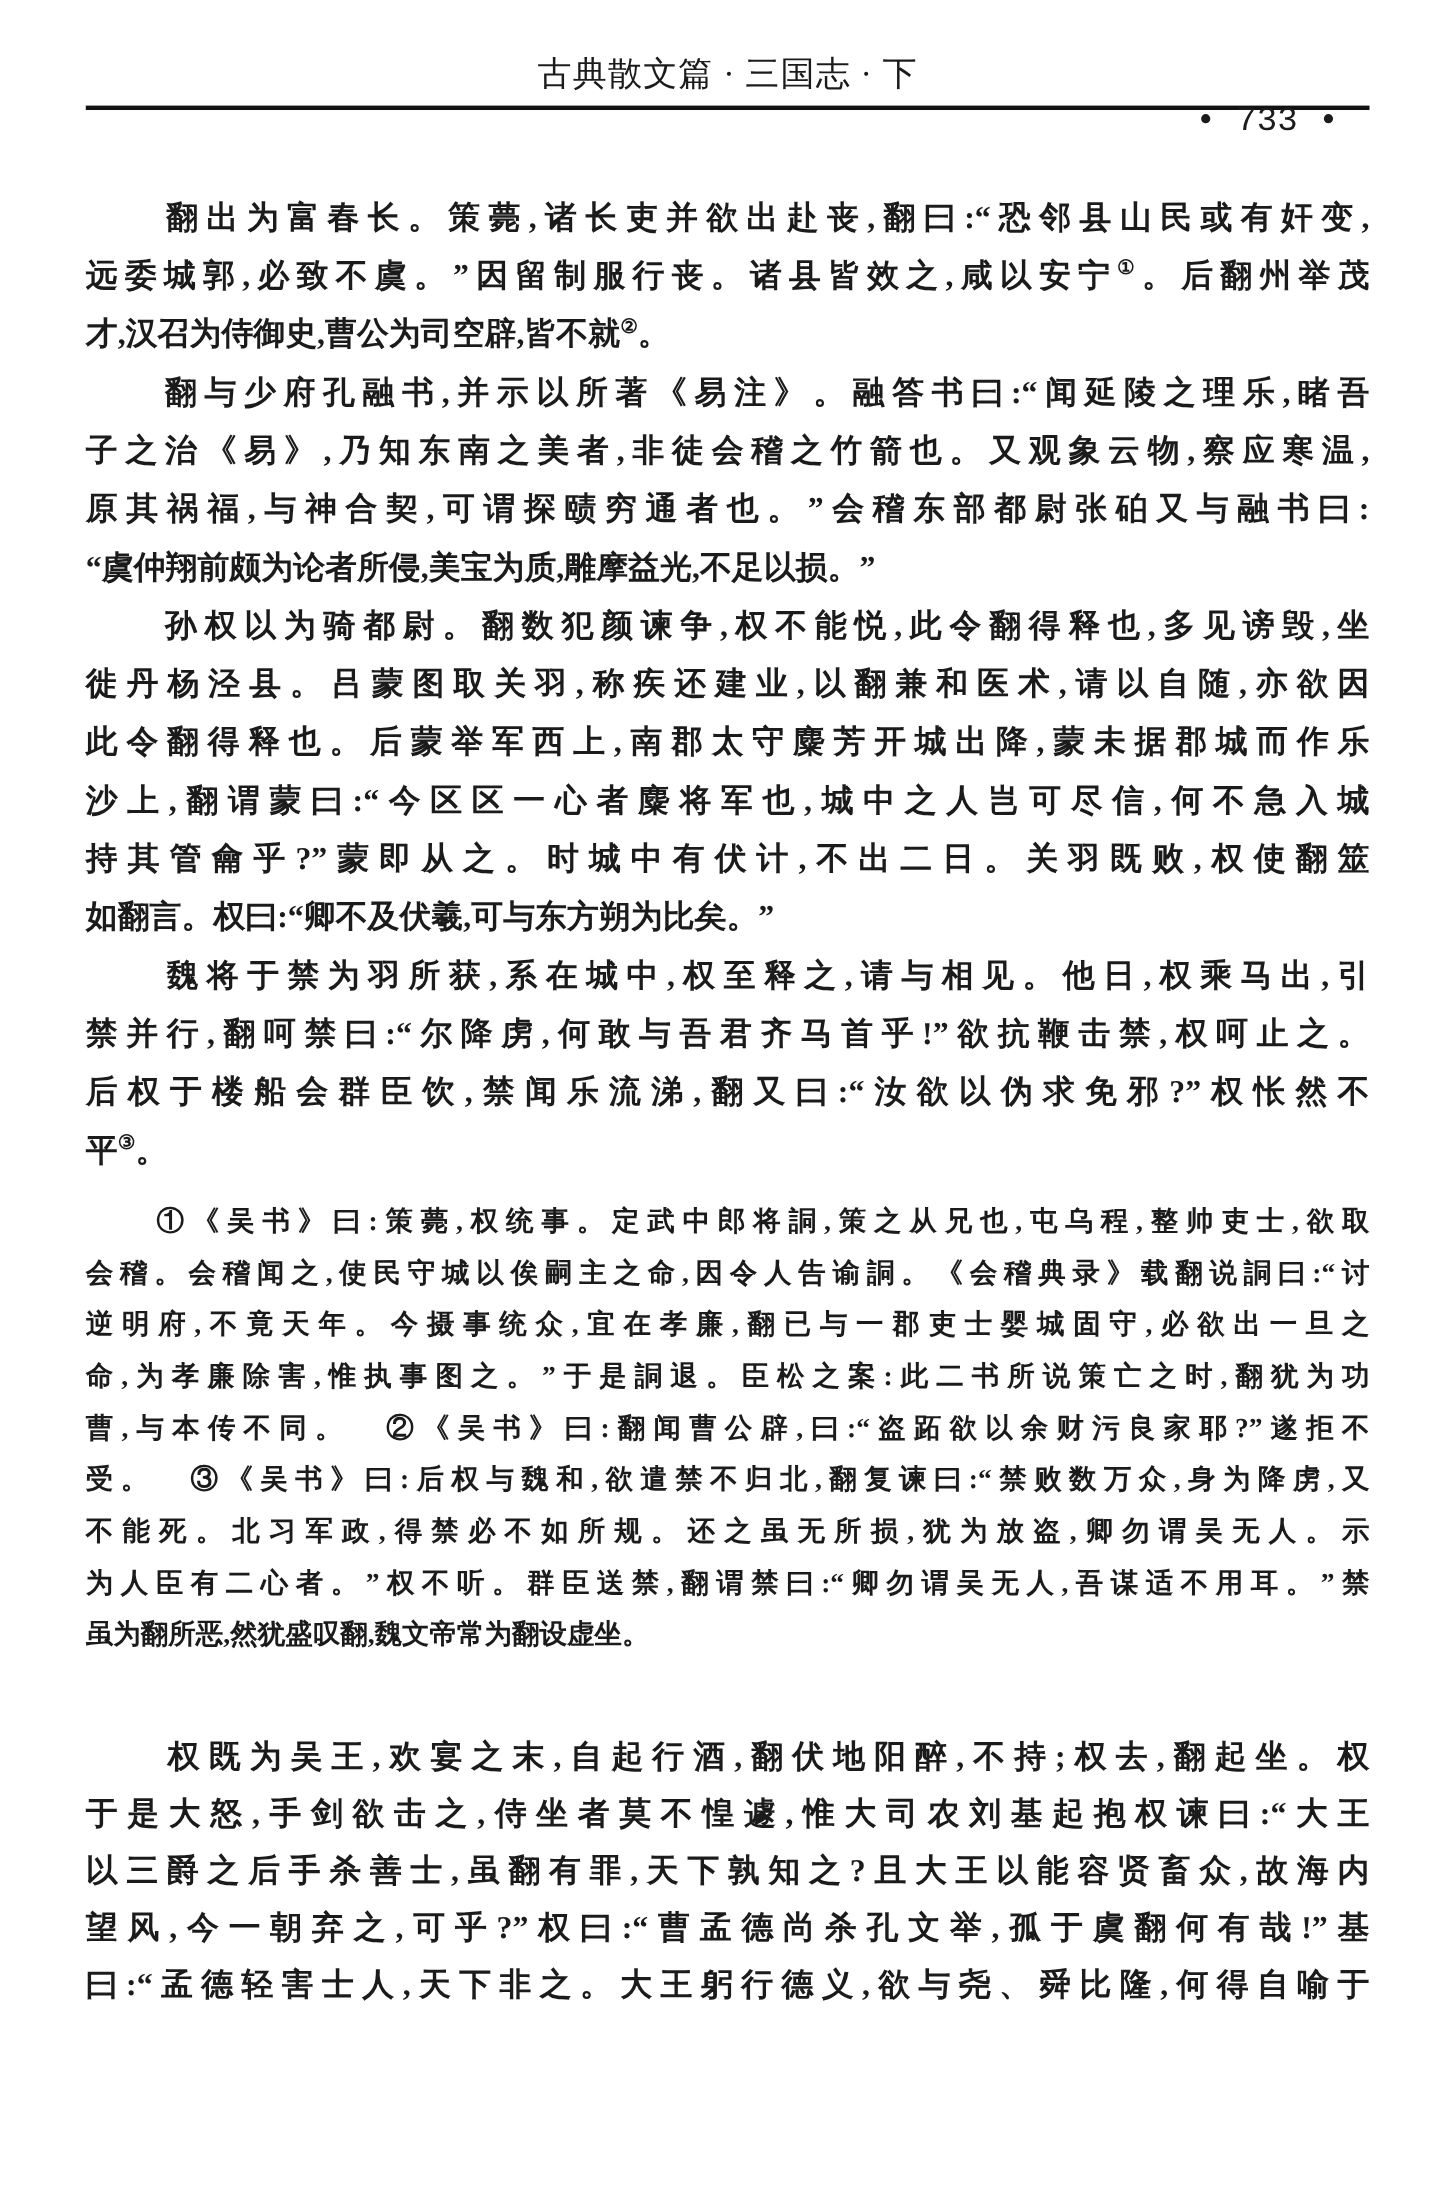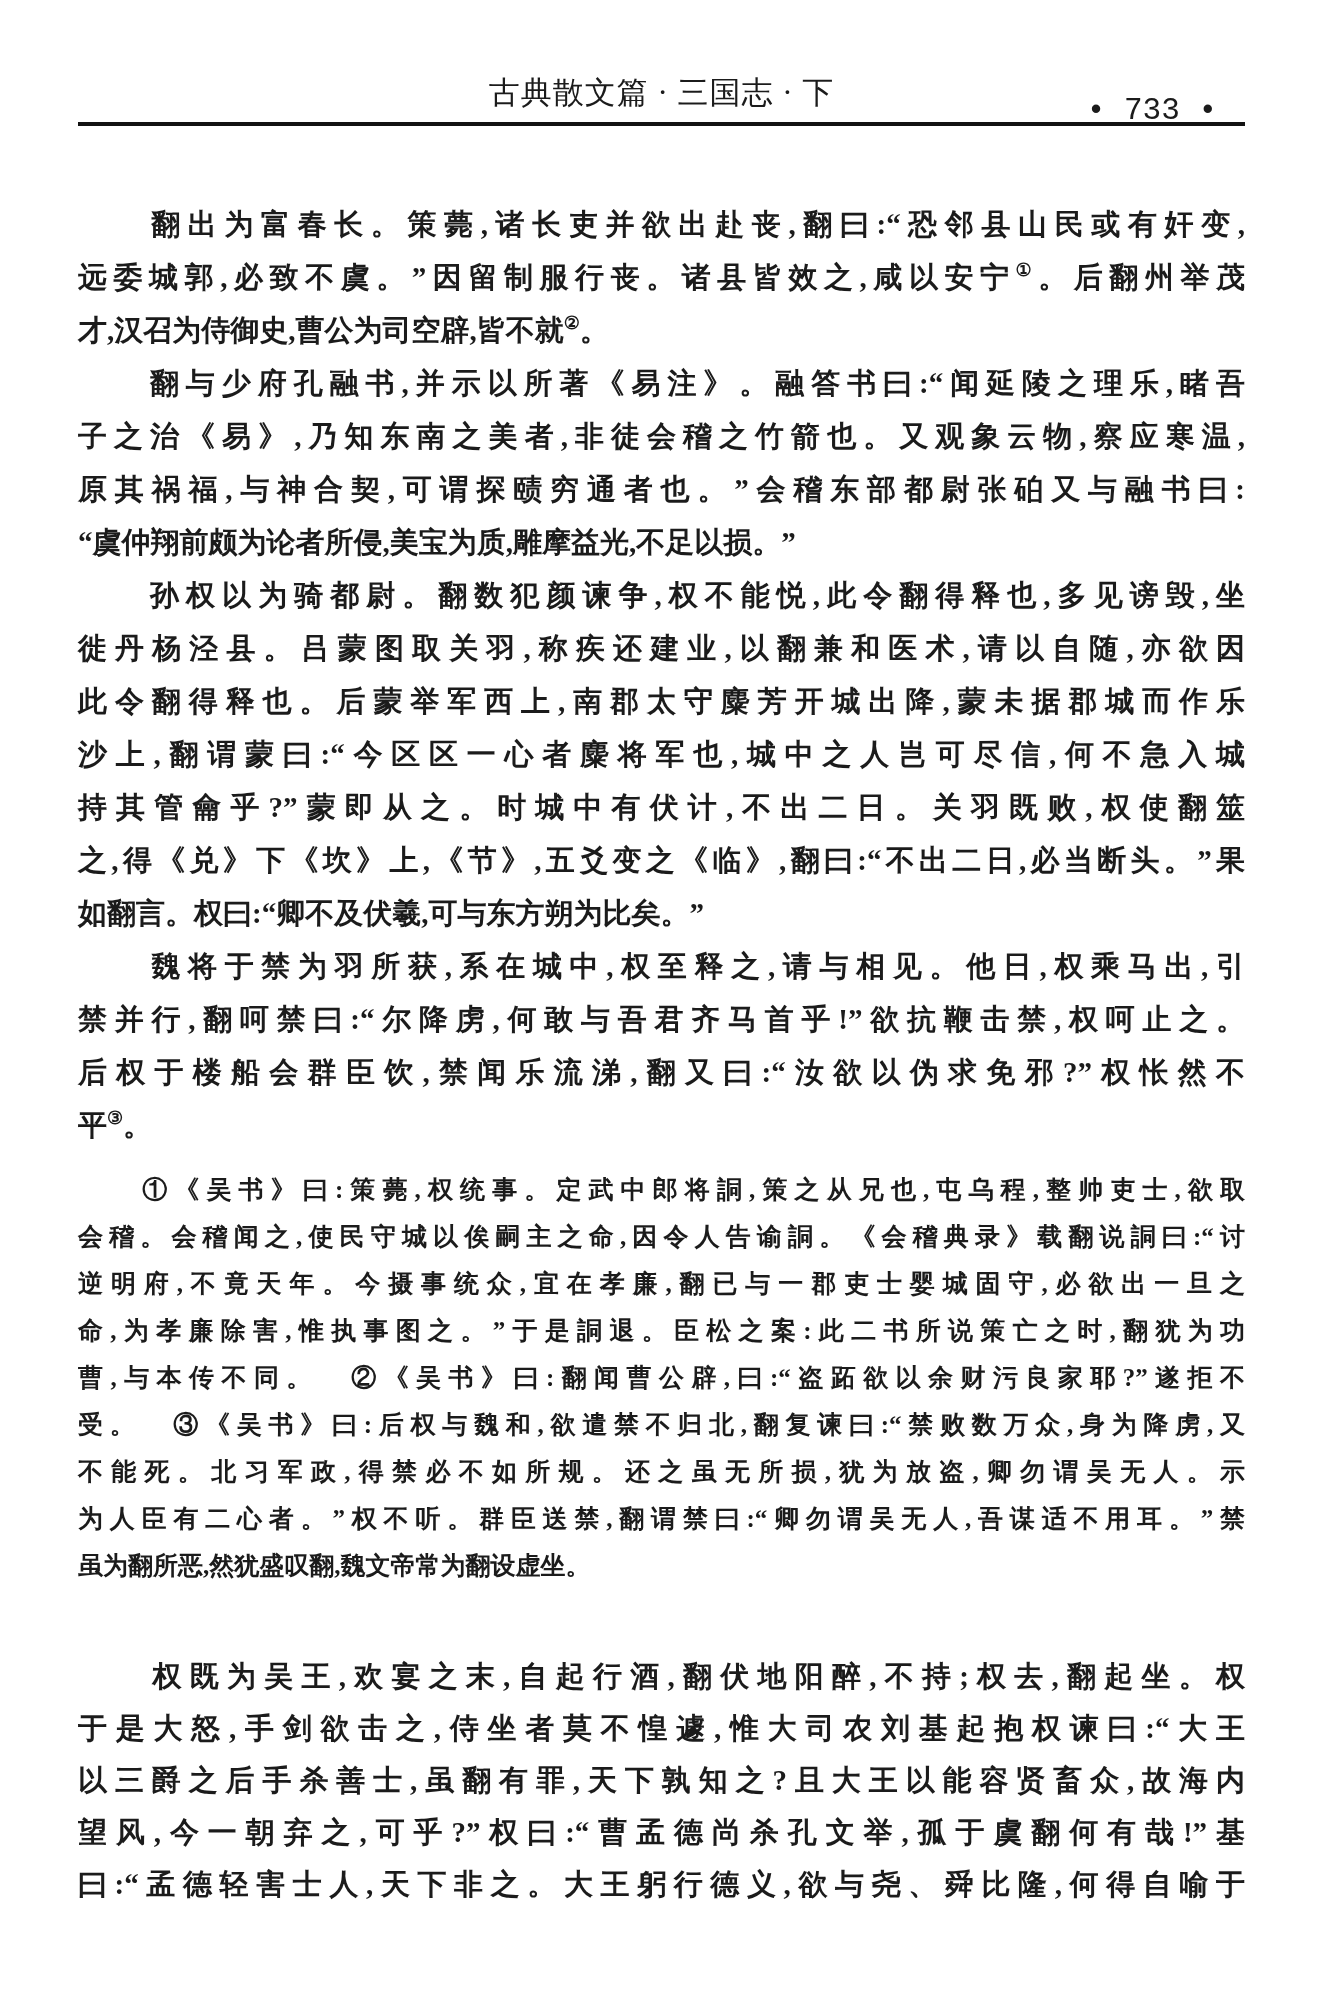--- a/index.html
+++ b/index.html
@@ -12,21 +12,21 @@
     color: #1b1b1b;
     font-family: "Liberation Serif", "DejaVu Serif", serif;
     overflow: hidden;
   }
   .inner {
     width: 1167px;
     margin-left: 78px;
   }
   header.page-head {
     position: relative;
-    padding-top: 72px;
+    padding-top: 46px;
     height: 42px;
   }
   .header-title {
     text-align: center;
     font-size: 31px;
     line-height: 42px;
     letter-spacing: 1px;
     white-space: nowrap;
   }
   .page-number {
@@ -97,21 +97,20 @@
           <div class="line">子之治《易》,乃知东南之美者,非徒会稽之竹箭也。又观象云物,察应寒温,</div>
           <div class="line">原其祸福,与神合契,可谓探赜穷通者也。”会稽东部都尉张砶又与融书曰:</div>
           <div class="line short">“虞仲翔前颇为论者所侵,美宝为质,雕摩益光,不足以损。”</div>
         </section>
         <section class="block body">
           <div class="line">　　孙权以为骑都尉。翻数犯颜谏争,权不能悦,此令翻得释也,多见谤毁,坐</div>
           <div class="line">徙丹杨泾县。吕蒙图取关羽,称疾还建业,以翻兼和医术,请以自随,亦欲因</div>
           <div class="line">此令翻得释也。后蒙举军西上,南郡太守麋芳开城出降,蒙未据郡城而作乐</div>
           <div class="line">沙上,翻谓蒙曰:“今区区一心者麋将军也,城中之人岂可尽信,何不急入城</div>
           <div class="line">持其管龠乎?”蒙即从之。时城中有伏计,不出二日。关羽既败,权使翻筮</div>
-          <div class="line">之,得《兑》下《坎》上,《节》,五爻变之《临》,翻曰:“不出二日,必当断头。”果</div>
           <div class="line short">如翻言。权曰:“卿不及伏羲,可与东方朔为比矣。”</div>
         </section>
         <section class="block body">
           <div class="line">　　魏将于禁为羽所获,系在城中,权至释之,请与相见。他日,权乘马出,引</div>
           <div class="line">禁并行,翻呵禁曰:“尔降虏,何敢与吾君齐马首乎!”欲抗鞭击禁,权呵止之。</div>
           <div class="line">后权于楼船会群臣饮,禁闻乐流涕,翻又曰:“汝欲以伪求免邪?”权怅然不</div>
           <div class="line short">平<sup>③</sup>。</div>
         </section>
         <section class="block notes">
           <div class="line">　　①《吴书》曰:策薨,权统事。定武中郎将詷,策之从兄也,屯乌程,整帅吏士,欲取</div>

